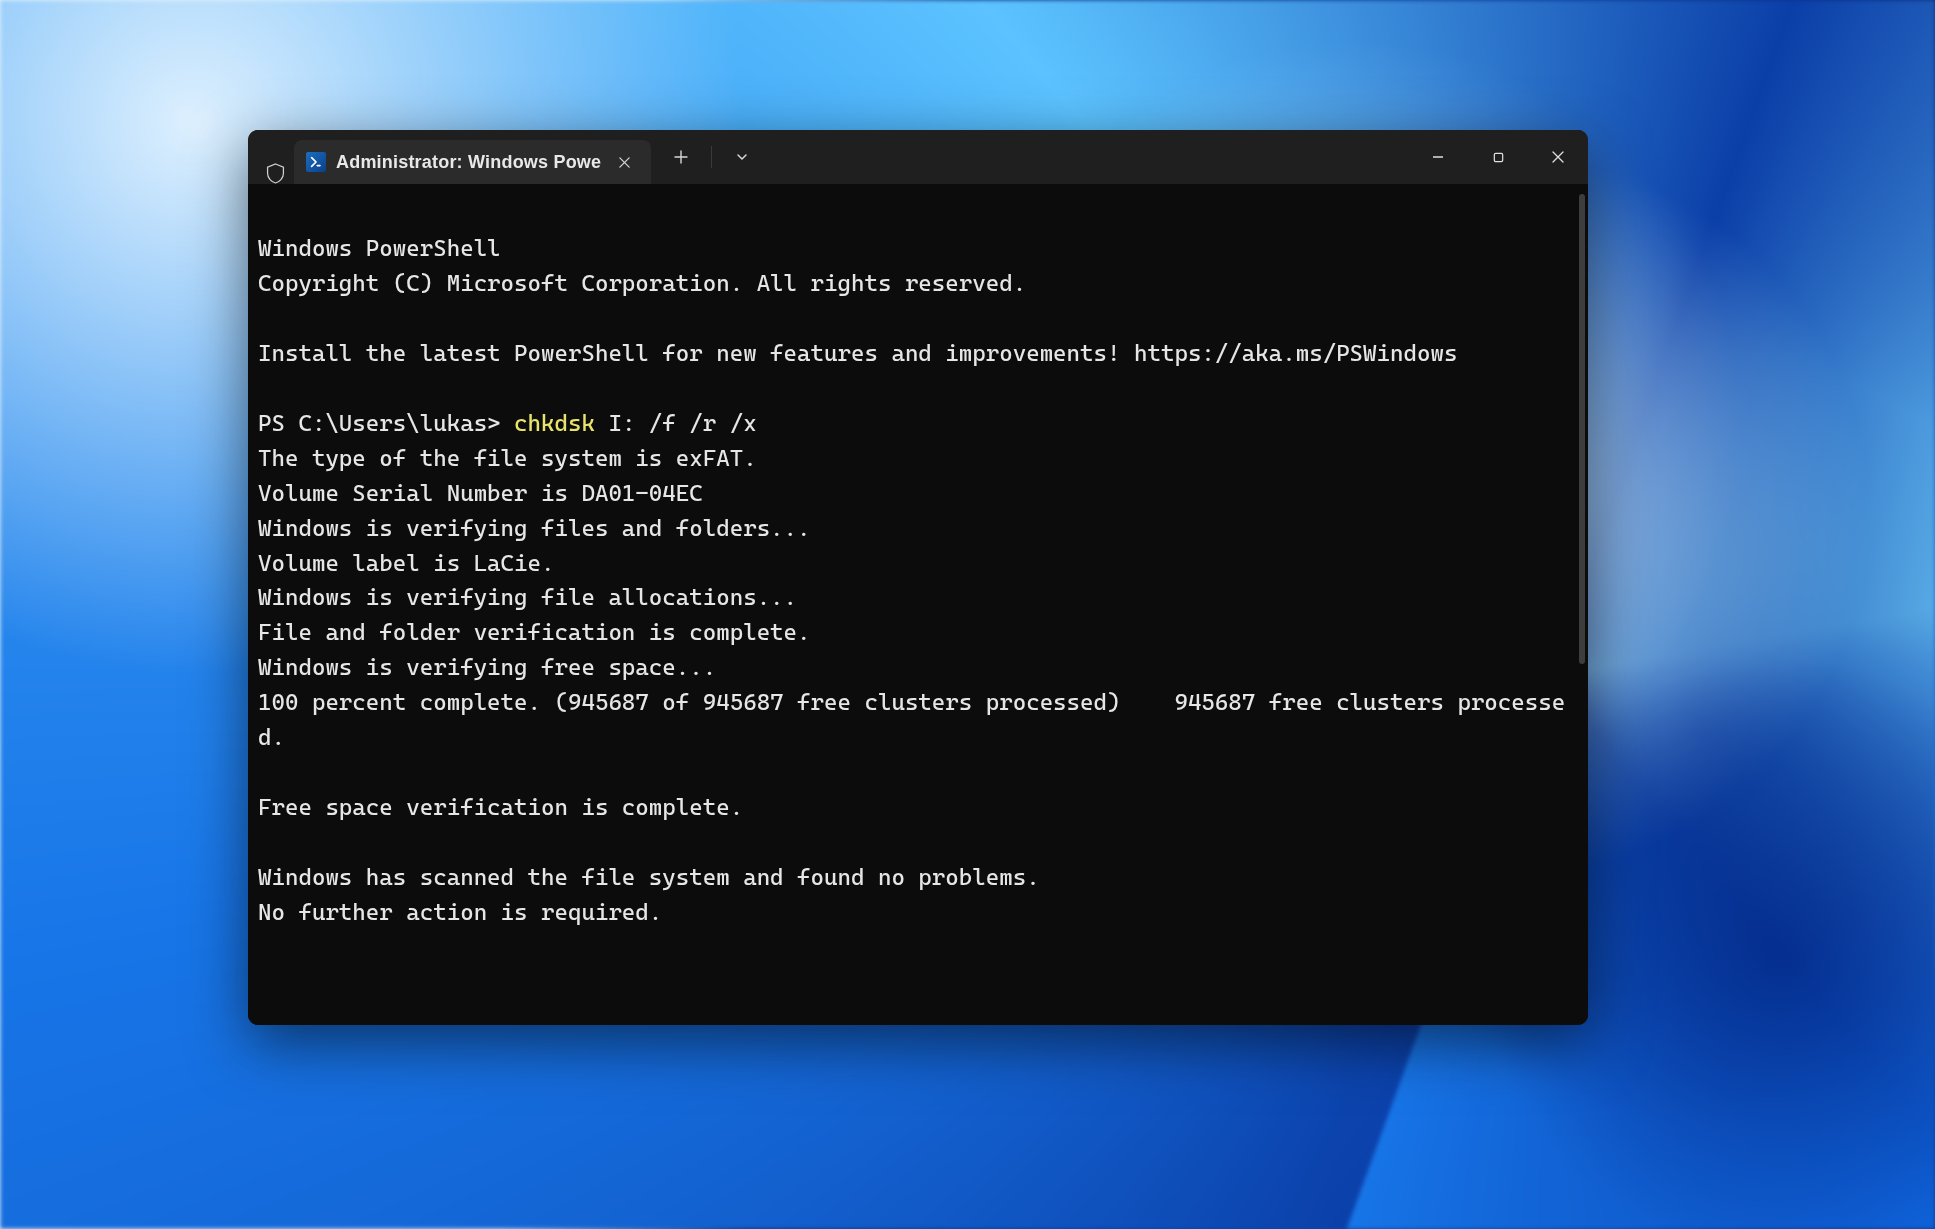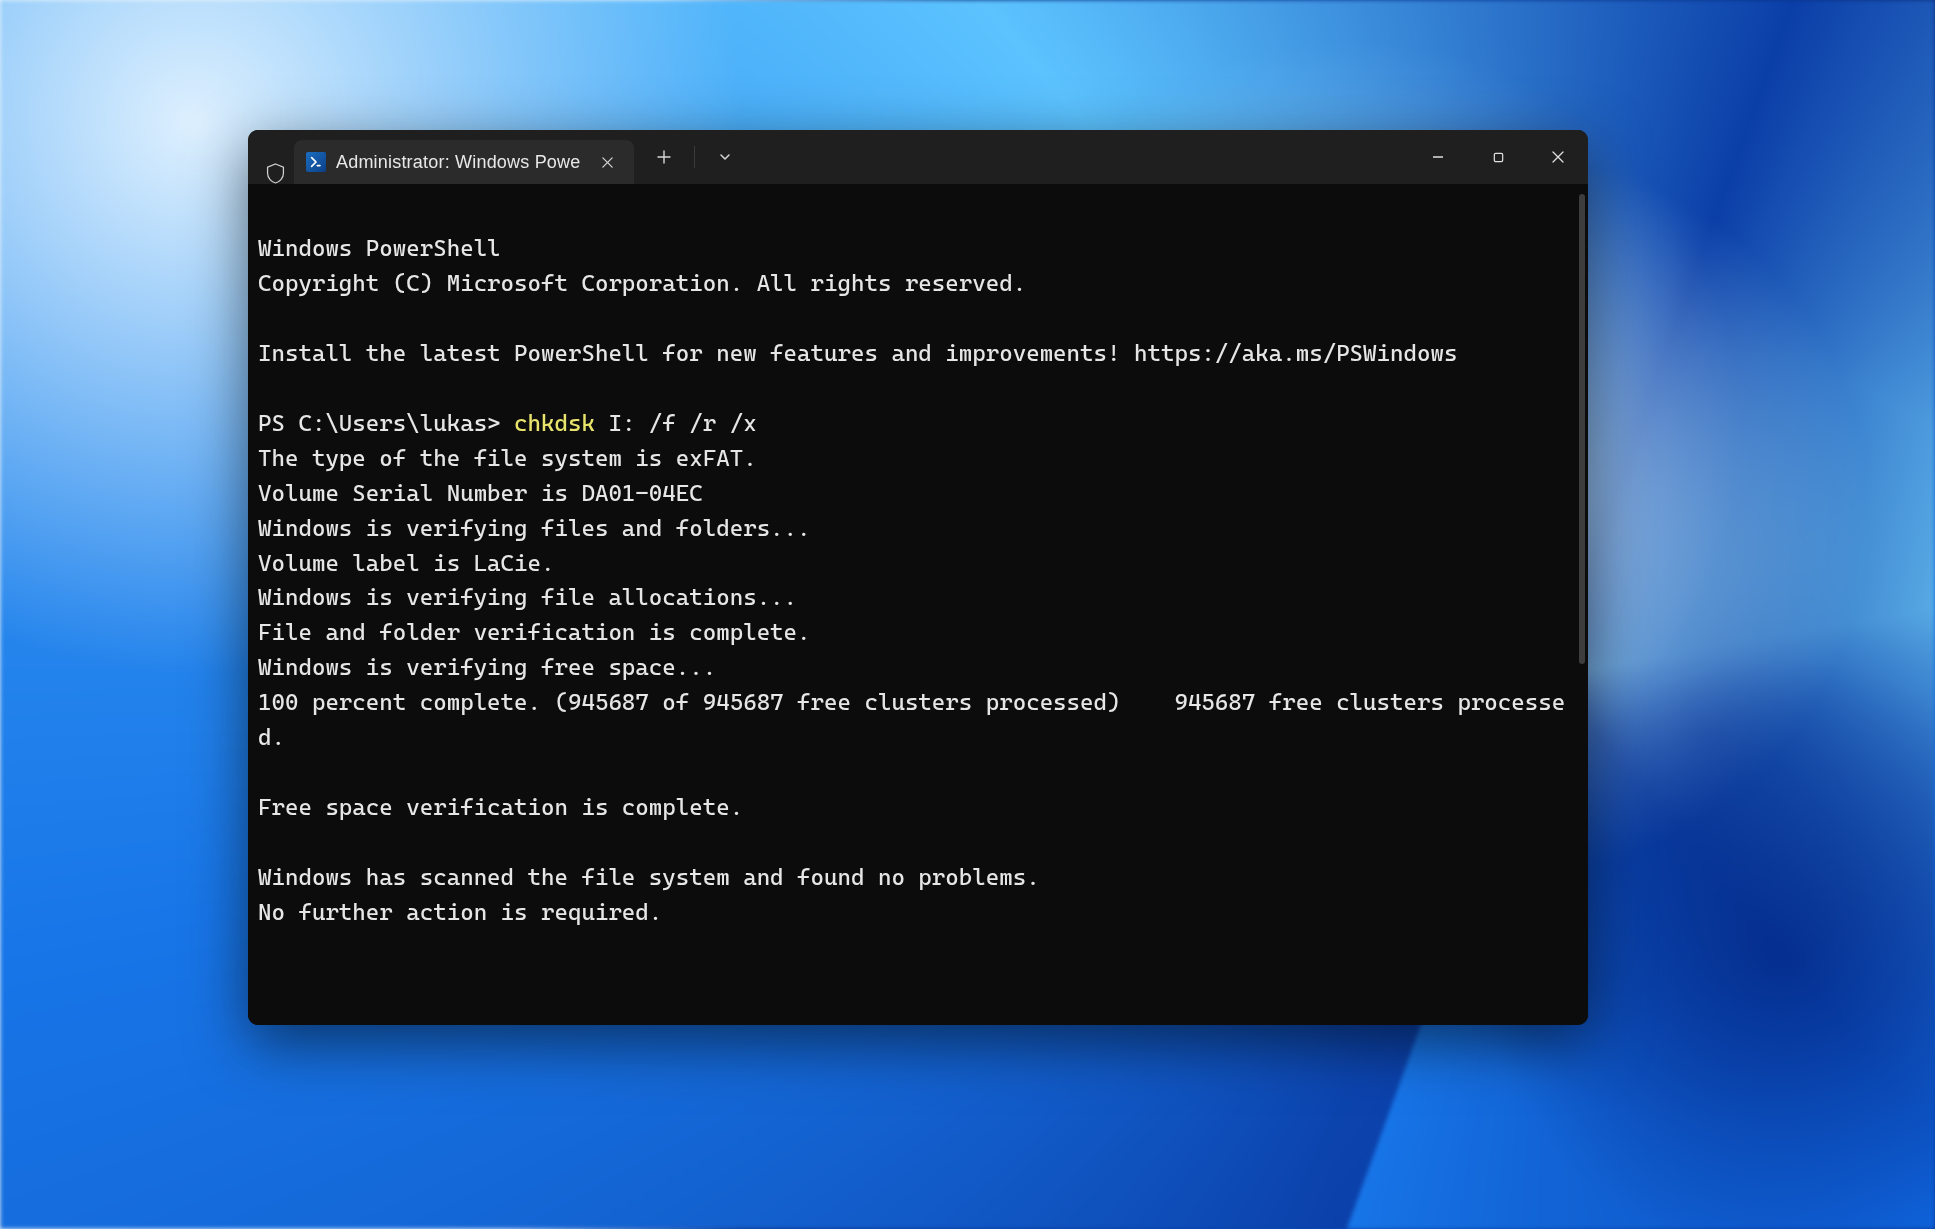--- a/index.html
+++ b/index.html
@@ -89,21 +89,21 @@
     border-radius: 2px;
     display:flex;align-items:center;justify-content:center;
     color:#fff; font-size:12px; font-weight:bold;
   }
   .tab .title {
     flex: 1 1 auto;
     white-space: nowrap;
     overflow: hidden;
     text-overflow: clip;
     font-size: 18px;
-    font-weight: 400;
+    font-weight: 700;
     letter-spacing: 0.2px;
   }
   .tab .close {
     width:26px;height:26px;display:flex;align-items:center;justify-content:center;
     color:#d0d0d0; border-radius:4px;
   }
 
   .tabbar-rest {
     display:flex; align-items:center; gap:4px; padding-left:10px;
   }

